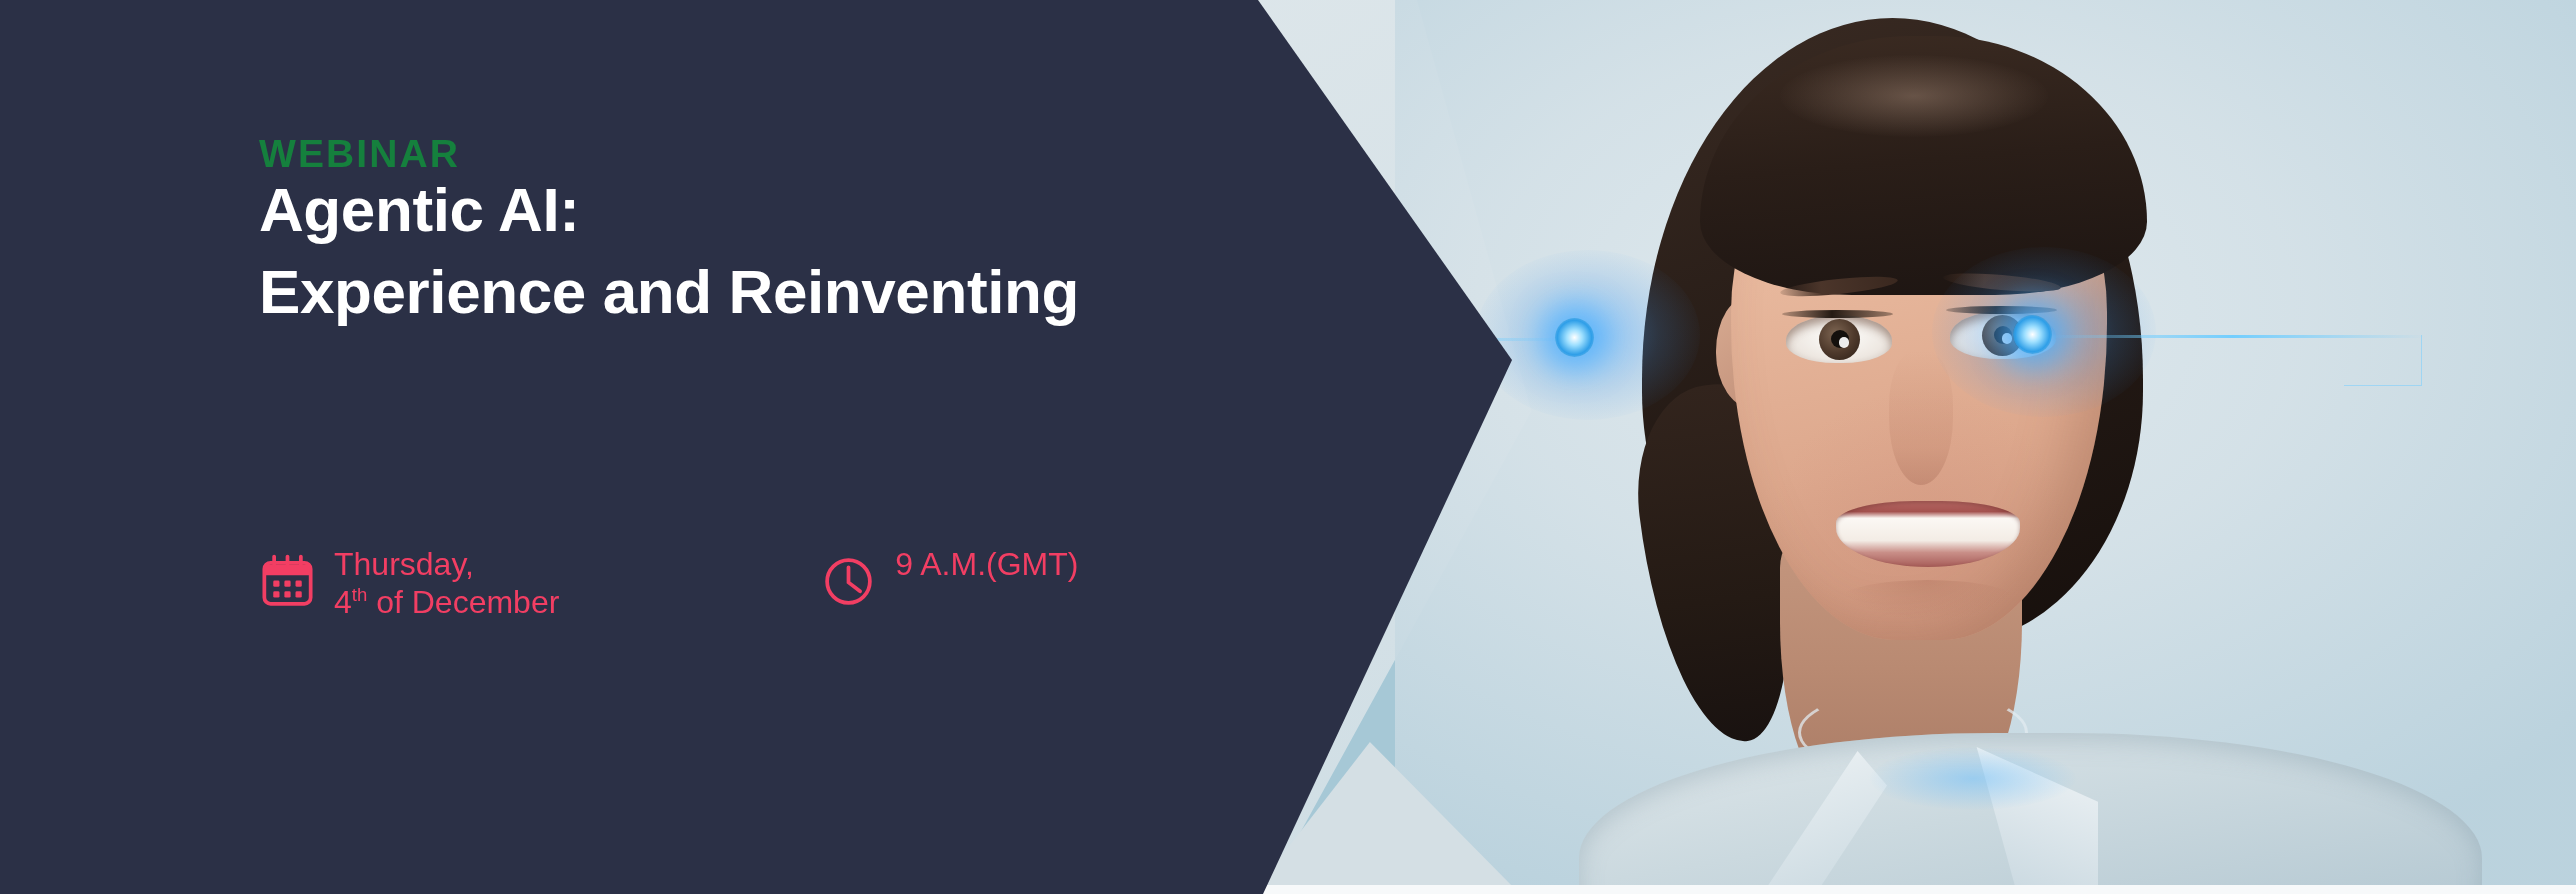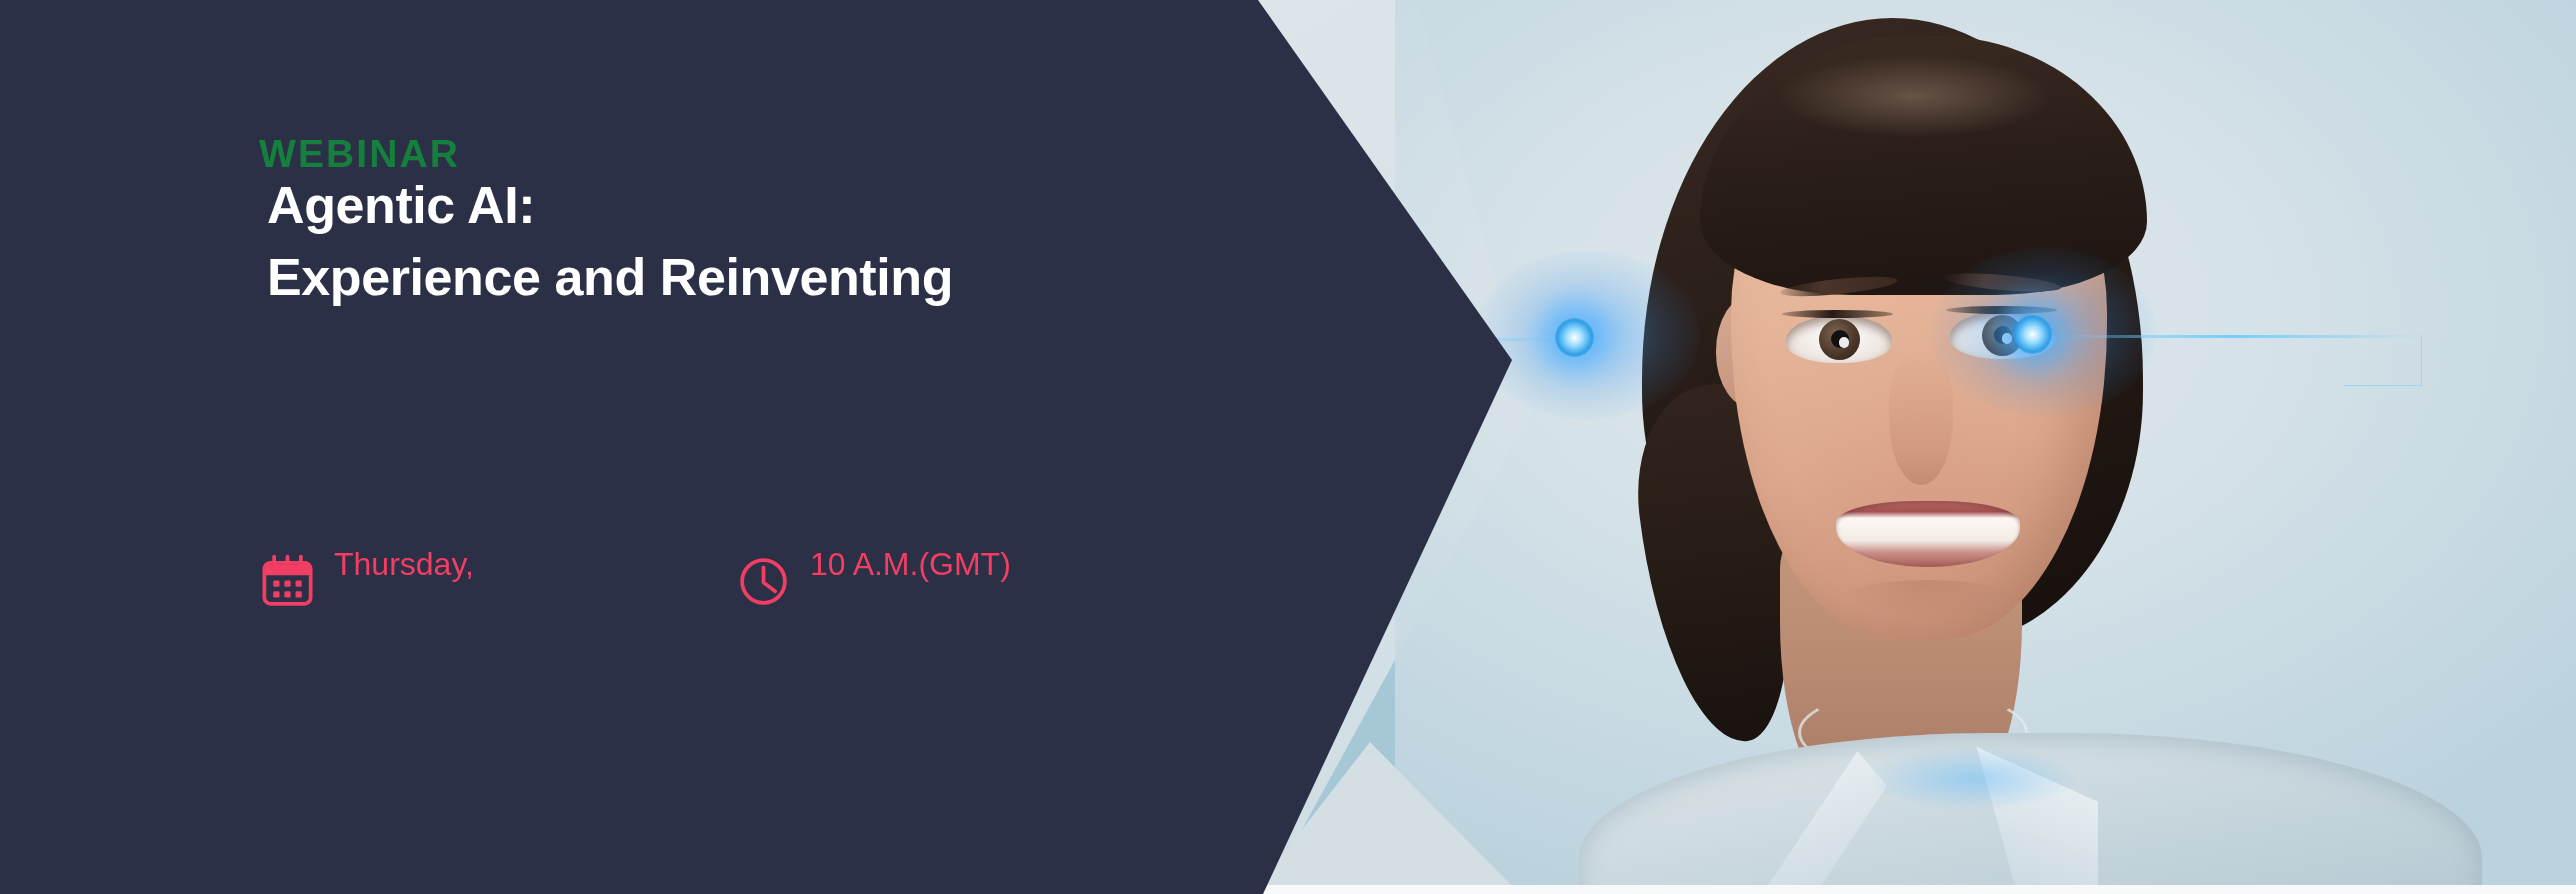--- a/index.html
+++ b/index.html
@@ -175,22 +175,22 @@
     clip-path:polygon(0 0, 1258px 0, 1512px 360px, 1263px 894px, 0 894px);
   }
 
   
   #content{position:absolute;left:259px;top:0;width:1073px;height:894px;}
   #eyebrow{
     position:absolute;top:134px;left:0;
     color:#15803d;font-size:39px;font-weight:bold;letter-spacing:2.1px;line-height:1;
   }
   #headline{
-    position:absolute;top:179px;left:8px;width:1055px;
-    color:#ffffff;font-size:52px;font-weight:bold;line-height:1.0;
+    position:absolute;top:179px;left:0;width:1055px;
+    color:#ffffff;font-size:62px;font-weight:bold;line-height:1.0;
     letter-spacing:-0.4px;
   }
   #headline .hl-line{display:block;white-space:nowrap;margin-bottom:19.7px;}
 
   #meta{position:absolute;top:546px;left:0;display:flex;align-items:flex-start;gap:0;}
   .meta-item{display:flex;align-items:flex-start;}
   .meta-item.time{margin-left:261px;}
   .meta-icon{flex:0 0 auto;width:57px;height:57px;margin-top:7.2px;margin-right:18px;}
   .meta-text{
     color:#f23e63;font-size:32px;line-height:1.18;font-weight:normal;white-space:nowrap;
@@ -282,31 +282,32 @@
               <rect x="28.5" y="31" width="7" height="7" rx="1.5"></rect>
               <rect x="41" y="31" width="7" height="7" rx="1.5"></rect>
               <rect x="16" y="43" width="7" height="7" rx="1.5"></rect>
               <rect x="28.5" y="43" width="7" height="7" rx="1.5"></rect>
               <rect x="41" y="43" width="7" height="7" rx="1.5"></rect>
             </g>
           </svg>
         </span>
         <span class="meta-text">
           <span class="ln">Thursday,</span>
+          <span class="ln"><span>4</span><sup>th</sup><span> of December</span></span>
         </span>
       </div>
 
       <div class="meta-item time">
         <span class="meta-icon">
           <svg viewBox="0 0 64 64" width="57" height="57" fill="none" stroke="#f23e63" stroke-width="4.2" stroke-linecap="round">
             <circle cx="32" cy="32" r="24"></circle>
             <path d="M32 16 V33 L45 43"></path>
           </svg>
         </span>
         <span class="meta-text">
-          <span class="ln">10 A.M.(GMT)</span>
+          <span class="ln">9 A.M.(GMT)</span>
         </span>
       </div>
 
     </div>
   </div>
 </div>
 
 
 </body></html>

